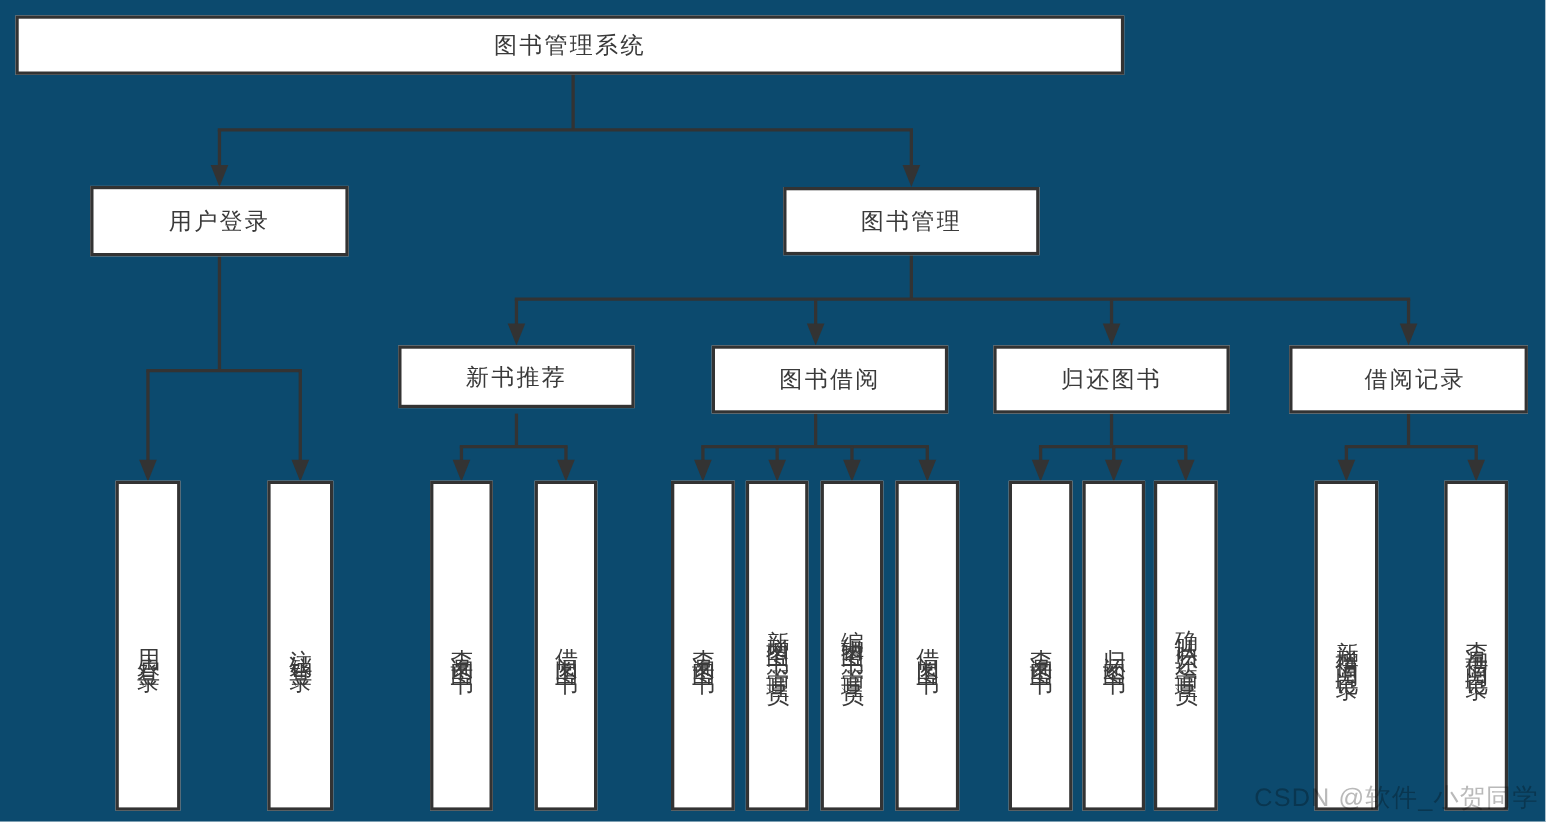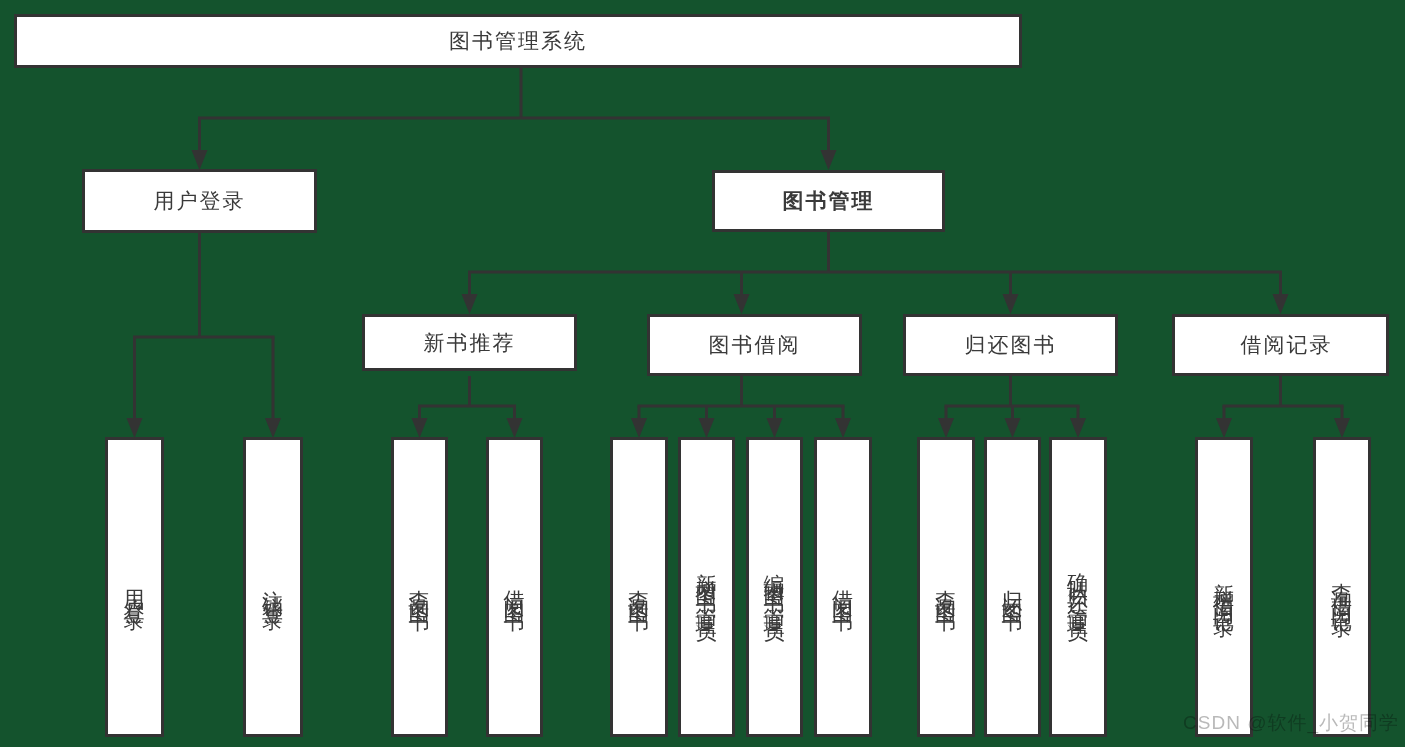--- a/index.html
+++ b/index.html
@@ -1,39 +1,39 @@
 <!DOCTYPE html>
 <html><head>
 <meta charset="utf-8">
 <style>
   html,body { margin:0; padding:0; background:#ffffff; }
   .canvas {
-    position:relative; width:1405px; height:747px; background:#14532d;
+    position:relative; width:1405px; height:747px; background:#0c4a6e;
     font-family:"Liberation Sans", sans-serif; overflow:hidden;
   }
   .connector-layer { position:absolute; left:0; top:0; width:1405px; height:747px; }
   .node {
     position:absolute; box-sizing:border-box;
     border:3px solid #333333; background:#ffffff; color:#3a3a3a;
     display:flex; align-items:center; justify-content:center;
   }
   .h-label { font-size:21px; letter-spacing:2px; white-space:nowrap; }
   .v-label {
     writing-mode:vertical-rl; text-orientation:mixed;
     font-size:21px; letter-spacing:7px; line-height:1.1; white-space:nowrap;
   }
   .watermark {
     position:absolute; top:710px; right:6px;
-    font-size:19px; letter-spacing:1px; color:#b9b9b9;
+    font-size:23px; letter-spacing:1px; color:#b9b9b9;
     mix-blend-mode:multiply; white-space:nowrap;
   }
   
   .n-root  { left:14px;  top:14px;  width:1008px; height:54px; }
   .n-l2a   { left:82px;  top:169px; width:235px;  height:64px; }
-  .n-l2b   { left:712px; top:170px; width:233px;  height:62px;font-weight:bold; }
+  .n-l2b   { left:712px; top:170px; width:233px;  height:62px; }
   .n-l3a   { left:362px;  top:314px; width:215px; height:57px; }
   .n-l3b   { left:647px;  top:314px; width:215px; height:62px; }
   .n-l3c   { left:903px;  top:314px; width:215px; height:62px; }
   .n-l3d   { left:1172px; top:314px; width:217px; height:62px;padding-left:12px; }
   .leaf    { top:437px; height:300px; }
   .n-f01 { left:105px;  width:59px; }
   .n-f02 { left:243px;  width:60px; }
   .n-f03 { left:391px;  width:57px; }
   .n-f04 { left:486px;  width:57px; }
   .n-f05 { left:610px;  width:58px; }

